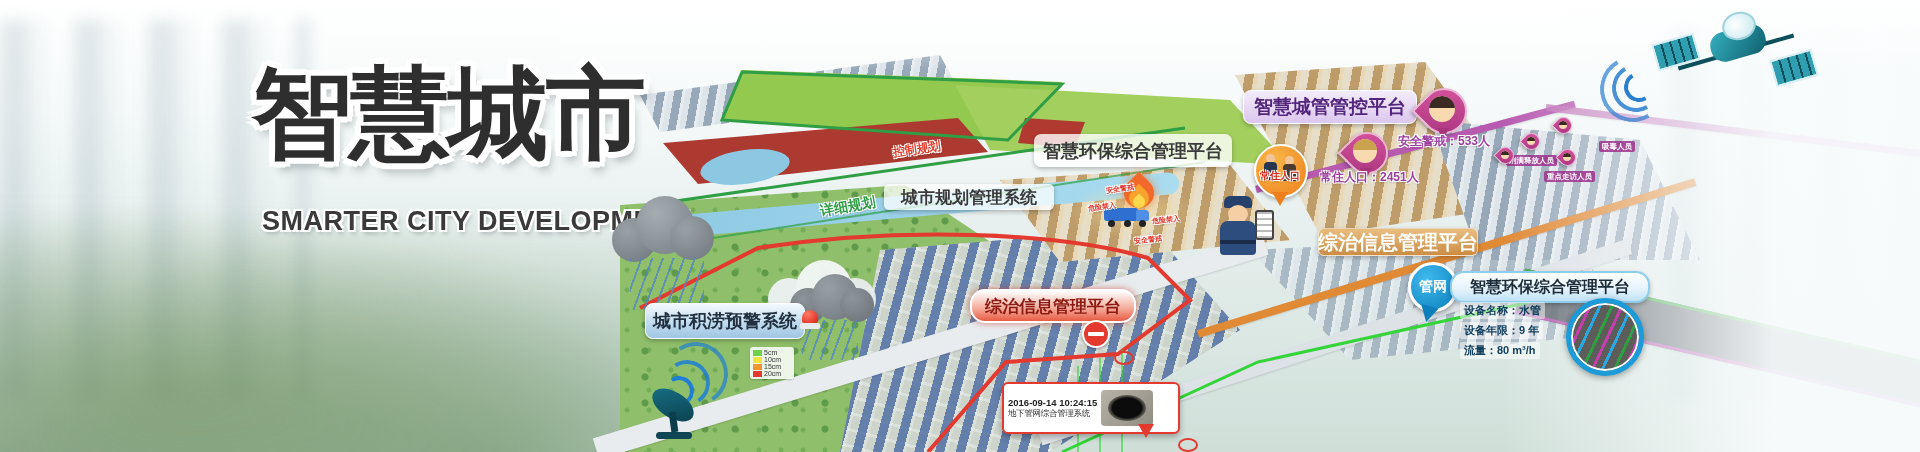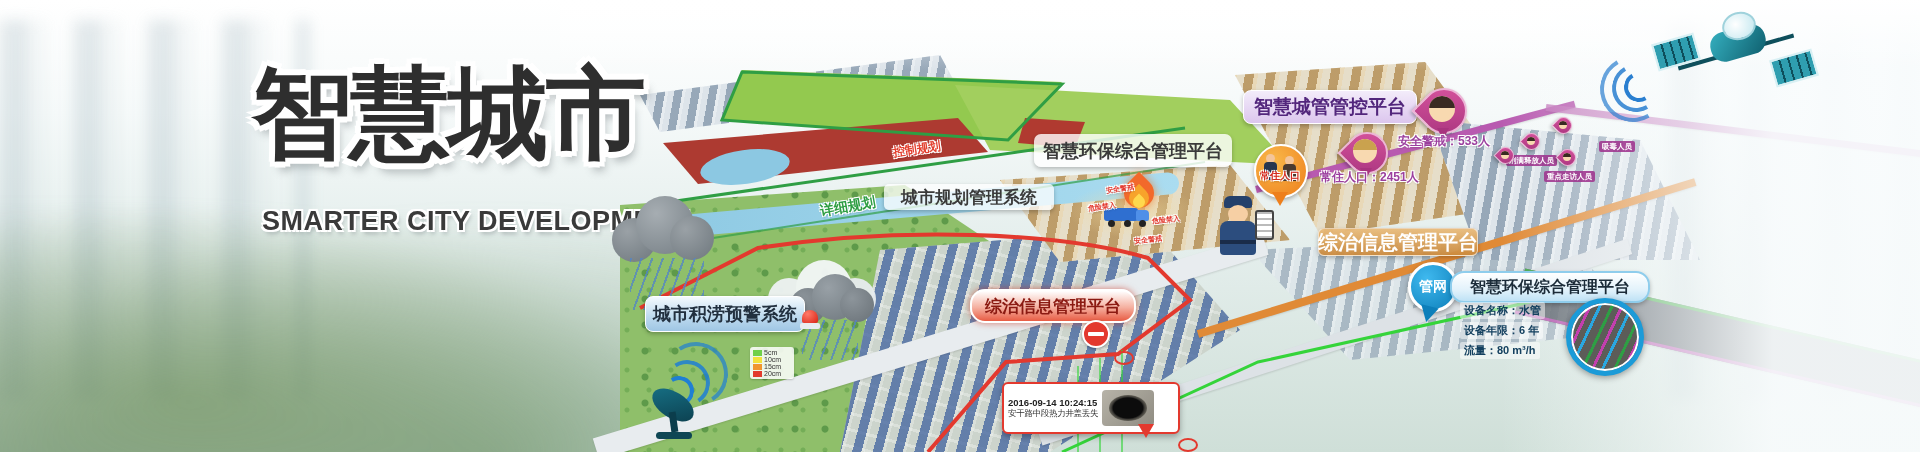--- a/index.html
+++ b/index.html
@@ -131,21 +131,21 @@
     <div class="puff" style="left:28px;top:4px;width:56px;height:56px;background:#f4f7f8"></div>
     <div class="puff" style="left:66px;top:22px;width:42px;height:42px;background:#e8edef"></div>
   </div>
   <div class="abs" style="left:790px;top:270px;width:86px;height:56px">
     <div class="puff" style="left:0;top:18px;width:36px;height:36px;background:radial-gradient(circle at 35% 30%,#8d959b,#697177)"></div>
     <div class="puff" style="left:22px;top:4px;width:46px;height:46px;background:radial-gradient(circle at 35% 30%,#98a0a6,#6e777d)"></div>
     <div class="puff" style="left:50px;top:18px;width:34px;height:34px;background:radial-gradient(circle at 35% 30%,#8d959b,#697177)"></div>
   </div>
   <div class="rain" style="left:802px;top:320px;width:56px;height:40px"></div>
 
-  <div class="lbox" style="left:645px;top:296px;width:158px;height:34px;border-radius:8px;border:1px solid #fff;
+  <div class="lbox" style="left:645px;top:303px;width:158px;height:34px;border-radius:8px;border:1px solid #fff;
       background:linear-gradient(180deg,#f4fafe,#bcd9ee 60%,#9fc6e4);color:#22303f;font-size:18px">
     <span>城市积涝预警系统</span>
   </div>
   <div class="abs" style="left:800px;top:308px;width:20px;height:23px">
     <div class="abs" style="left:2px;top:2px;width:16px;height:13px;background:radial-gradient(circle at 35% 30%,#ff7a6a,#d92313);border-radius:8px 8px 2px 2px"></div>
     <div class="abs" style="left:0;top:15px;width:20px;height:6px;background:#e8ecef;border-radius:2px"></div>
   </div>
 
   <div class="abs" style="left:750px;top:347px;width:38px;background:rgba(255,255,255,.85);border-radius:3px;padding:2px 3px;box-shadow:0 1px 2px rgba(0,0,0,.2)">
     <div style="display:flex;align-items:center;gap:2px">
@@ -279,21 +279,21 @@
   <div class="lbox" style="left:970px;top:289px;width:162px;height:30px;border-radius:15px;border:2px solid #fff;
       background:linear-gradient(180deg,#ffffff 0%,#f5b0a0 55%,#e85c44 100%);box-shadow:0 0 7px rgba(200,40,20,.6);color:#8b1a12;font-size:17px">
     <span>综治信息管理平台</span>
   </div>
 
   <div class="spot" style="left:1114px;top:351px;width:16px;height:10px"></div>
 
   <div class="callout" style="left:1002px;top:382px;width:166px;height:42px">
     <div>
       <div class="c-time">2016-09-14 10:24:15</div>
-      <div class="c-desc">安干路中段热力井盖丢失</div>
+      <div class="c-desc">地下管网综合管理系统</div>
     </div>
     <div style="position:relative;width:52px;height:36px;background:linear-gradient(135deg,#b7b3a8,#8f8c82);border-radius:4px;flex:none;overflow:hidden">
       <div style="position:absolute;inset:5px 7px;background:radial-gradient(ellipse,#0c0c0c 55%,#3f3d38 62%,#6b685e 72%);border-radius:50%"></div>
     </div>
     <div class="abs" style="right:24px;bottom:-14px;border:8px solid transparent;border-top:14px solid #e3392e"></div>
   </div>
   <div class="spot" style="left:1178px;top:438px;width:16px;height:10px"></div>
 
   <div class="abs" style="left:1082px;top:320px;width:24px;height:24px;background:#e3392e;border:2px solid #fff;border-radius:50%;box-shadow:0 1px 3px rgba(0,0,0,.35)">
     <div class="abs" style="left:4px;top:10px;width:16px;height:4px;background:#fff;border-radius:1px"></div>
@@ -305,19 +305,19 @@
       <span>管网</span>
     </div>
     <div class="abs" style="left:10px;top:44px;border:9px solid transparent;border-top:16px solid #0d7fba;transform:rotate(14deg)"></div>
   </div>
   <div class="lbox" style="left:1450px;top:271px;width:196px;height:28px;border-radius:14px;border:2px solid #8fcdec;
       background:linear-gradient(180deg,#ffffff,#e2f2fb 60%,#bfe2f5);color:#1b2b38;font-size:16px">
     <span>智慧环保综合管理平台</span>
   </div>
   <div class="abs" style="left:1460px;top:302px">
     <div class="pipe-row">设备名称：水管</div>
-    <div class="pipe-row">设备年限：6 年</div>
+    <div class="pipe-row">设备年限：9 年</div>
     <div class="pipe-row">流量：80 m³/h</div>
   </div>
   <div class="abs" style="left:1566px;top:298px;width:68px;height:68px;border-radius:50%;border:5px solid #1b9bd8;box-shadow:inset 0 0 0 2px #fff,0 2px 6px rgba(0,0,0,.35);
       background:#5c5c58;background-image:repeating-linear-gradient(115deg,transparent 0 8px,#2f9e44 8px 11px,transparent 11px 17px,#c33fae 17px 20px,transparent 20px 26px,#2aa7e0 26px 29px)"></div>
 
 </div>
 
 </body></html>

